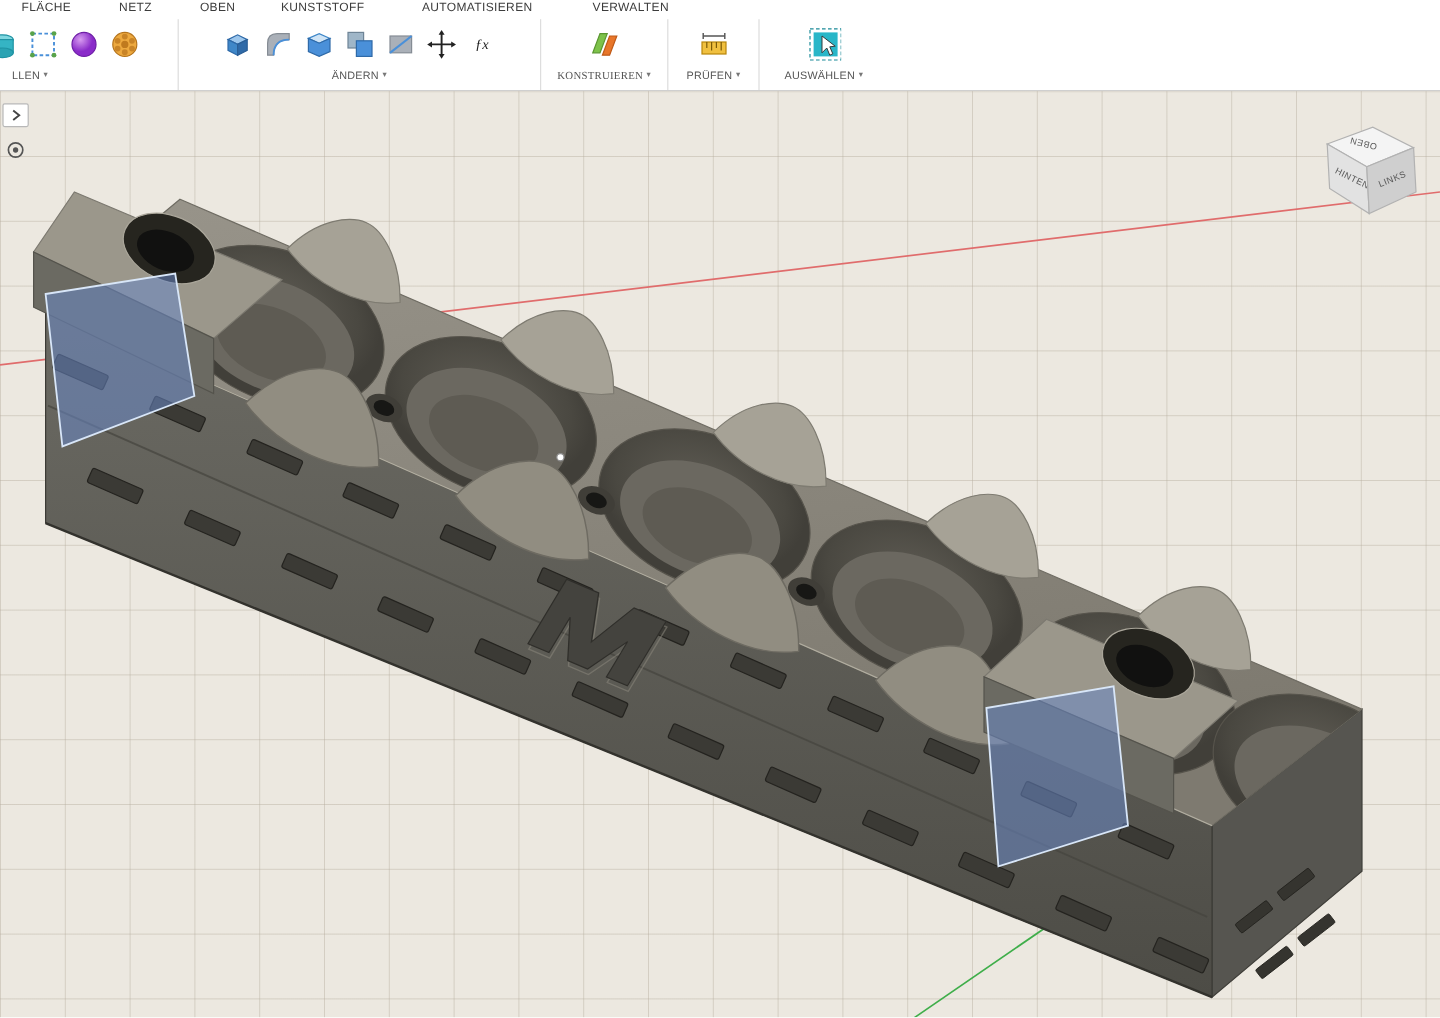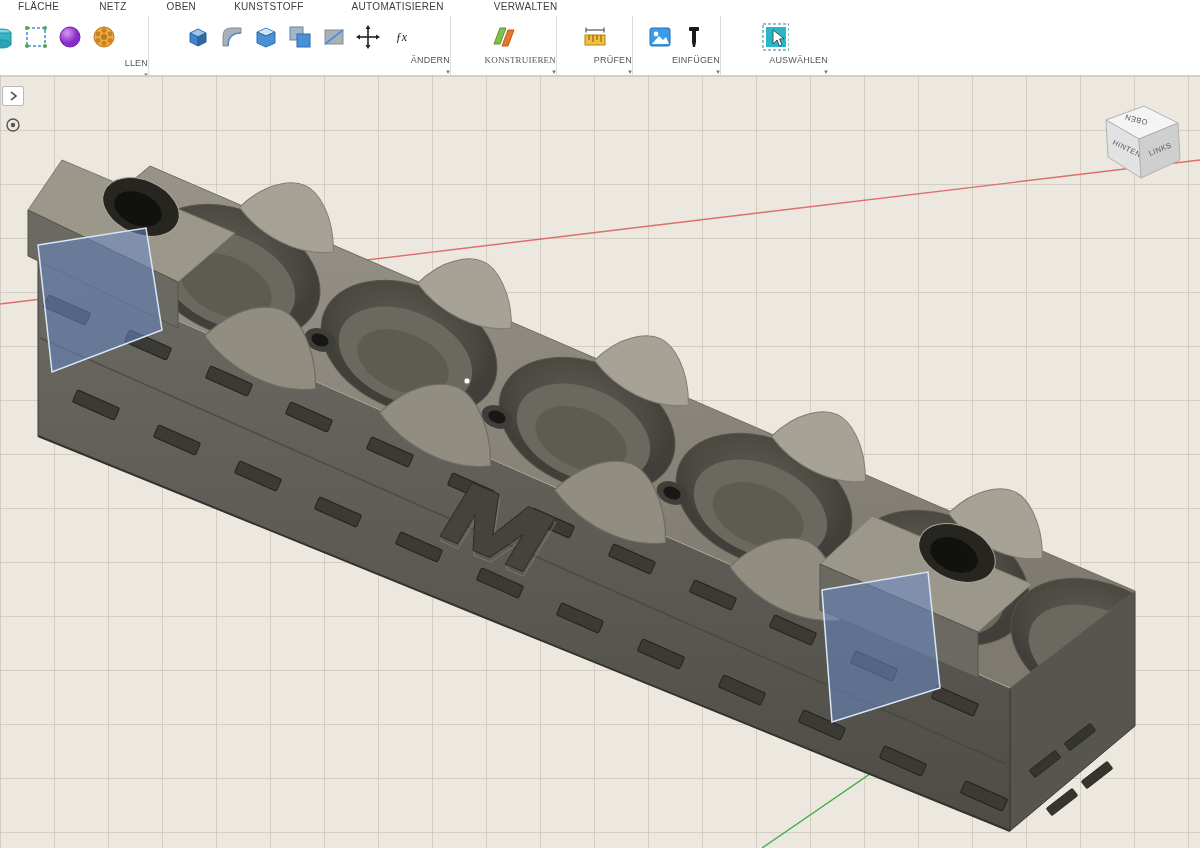--- a/index.html
+++ b/index.html
@@ -14,21 +14,21 @@
   .tab-blech { margin-left:40px; }
   .tab-kunststoff { margin-left:38px; }
   .tab-dienstprogramme { margin-left:48px; }
   .tab-verwalten { margin-left:50px; }
 
   
   .toolbar { position:absolute; top:16px; left:0; width:1200px; height:60px; background:#fff; border-bottom:1px solid #cfcfcf; display:flex; }
   .tgroup { display:flex; flex-direction:column; justify-content:space-between; padding:2px 0 3px 0; position:relative; }
   .tgroup + .tgroup { border-left:1px solid #ddd; }
   .ticons { display:flex; align-items:center; justify-content:center; gap:6px; height:38px; }
-  .tlabel { display:flex; align-items:flex-end; justify-content:center; gap:3px; font-size:9px; color:#555; letter-spacing:.2px; height:14px; white-space:nowrap;flex-direction:column; }
+  .tlabel { display:flex; align-items:flex-start; justify-content:center; gap:3px; font-size:9px; color:#555; letter-spacing:.2px; height:14px; white-space:nowrap; }
   .tlabel .arr { font-size:7px; color:#777; }
   .icon { width:28px; height:28px; display:flex; align-items:center; justify-content:center; cursor:pointer; }
   .g1 { width:148px; overflow:hidden; }
   .g1 .ticons { justify-content:flex-start; padding-left:0; margin-left:-12px; }
   .g1 .tlabel { justify-content:flex-start; padding-left:10px; }
   .g2 { width:134px; }
   .g3 { width:302px; }
   .g4 { width:112px; }
   .g5 { width:106px;font-family:Liberation Serif, serif; }
   .g6 { width:76px; }
@@ -201,42 +201,20 @@
               <line x1="19" y1="11" x2="19" y2="18" stroke="#7a5a08"></line>
             </svg>
         </div>
       </div>
       <div class="tlabel">
         <span>PRÜFEN</span>
           <span class="arr">▾</span>
       </div>
     </div>
 
-    <div class="tgroup g7">
-      <div class="ticons">
-        <div class="icon">
-          <svg width="26" height="26">
-              <rect x="3" y="4" width="20" height="18" rx="2" fill="#3d9ae8" stroke="#2a6eb0"></rect>
-              <circle cx="9" cy="10" r="2.4" fill="#fff"></circle>
-              <polygon points="5,20 12,12 16,16 19,13 22,20" fill="#fff"></polygon>
-            </svg>
-        </div>
-        <div class="icon">
-          <svg width="26" height="26">
-              <rect x="8" y="3" width="10" height="4" rx="1" fill="#1a1a1a"></rect>
-              <rect x="11" y="7" width="4" height="11" fill="#1a1a1a"></rect>
-              <polygon points="11,18 15,18 14,23 12,23" fill="#1a1a1a"></polygon>
-            </svg>
-        </div>
-      </div>
-      <div class="tlabel">
-        <span>EINFÜGEN</span>
-          <span class="arr">▾</span>
-      </div>
-    </div>
 
     <div class="tgroup g8">
       <div class="ticons">
         <div class="icon">
           <svg width="30" height="30">
               <rect x="2" y="2" width="26" height="26" fill="none" stroke="#1b8a98" stroke-dasharray="3,2"></rect>
               <rect x="5" y="5" width="20" height="20" fill="#29b6c8"></rect>
               <polygon points="12,8 12,22 16,18 18.5,24 21,22.8 18.5,17 23,16.5" fill="#fff" stroke="#333" stroke-width=".8"></polygon>
             </svg>
         </div>

